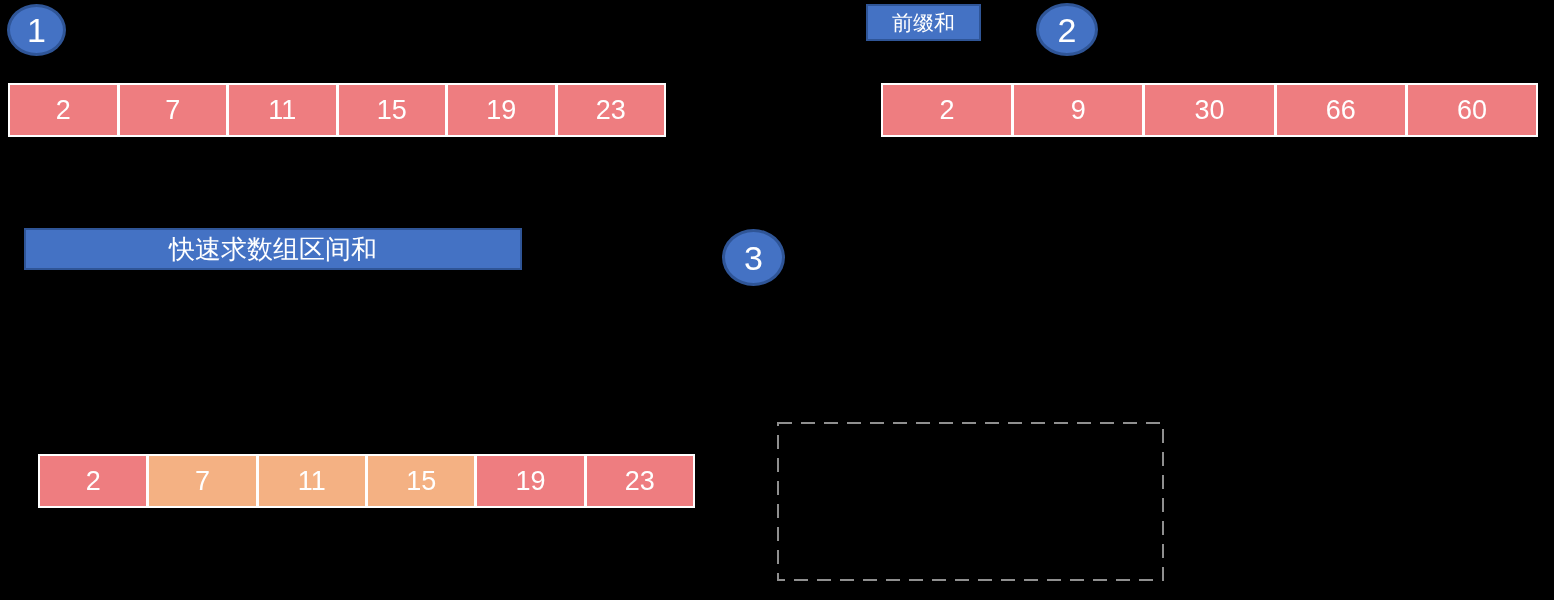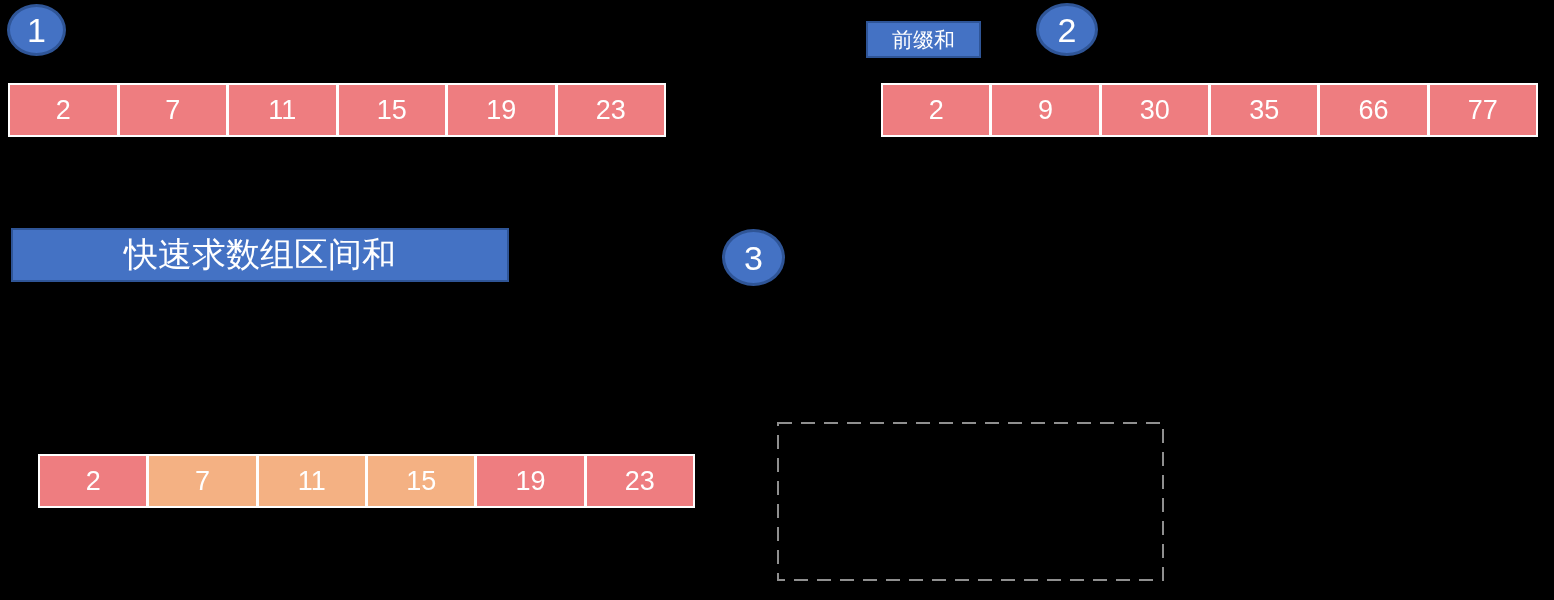--- a/index.html
+++ b/index.html
@@ -86,36 +86,35 @@
 
   <div class="array" style="left:8px; top:83px; width:658px;">
     <div class="cell">2</div>
     <div class="cell">7</div>
     <div class="cell">11</div>
     <div class="cell">15</div>
     <div class="cell">19</div>
     <div class="cell">23</div>
   </div>
 
-  <div class="label-box" style="left:866px; top:21px; width:115px; height:37px; font-size:21px;">前缀和</div>
+  <div class="label-box" style="left:866px; top:4px; width:115px; height:37px; font-size:21px;">前缀和</div>
 
   <div class="badge" style="left:1036px; top:3px; width:62px; height:53px;">
     <span class="badge-num">2</span>
   </div>
 
   <div class="array" style="left:881px; top:83px; width:657px;">
     <div class="cell">2</div>
     <div class="cell">9</div>
     <div class="cell">30</div>
-    <div class="cell">35</div>
     <div class="cell">66</div>
-    <div class="cell">77</div>
+    <div class="cell">60</div>
   </div>
 
-  <div class="label-box" style="left:11px; top:228px; width:498px; height:54px; font-size:34px;">快速求数组区间和</div>
+  <div class="label-box" style="left:24px; top:228px; width:498px; height:42px; font-size:26px;">快速求数组区间和</div>
 
   <div class="badge" style="left:722px; top:229px; width:63px; height:57px;">
     <span class="badge-num">3</span>
   </div>
 
   <div class="array" style="left:38px; top:454px; width:657px;">
     <div class="cell">2</div>
     <div class="cell highlight">7</div>
     <div class="cell highlight">11</div>
     <div class="cell highlight">15</div>

